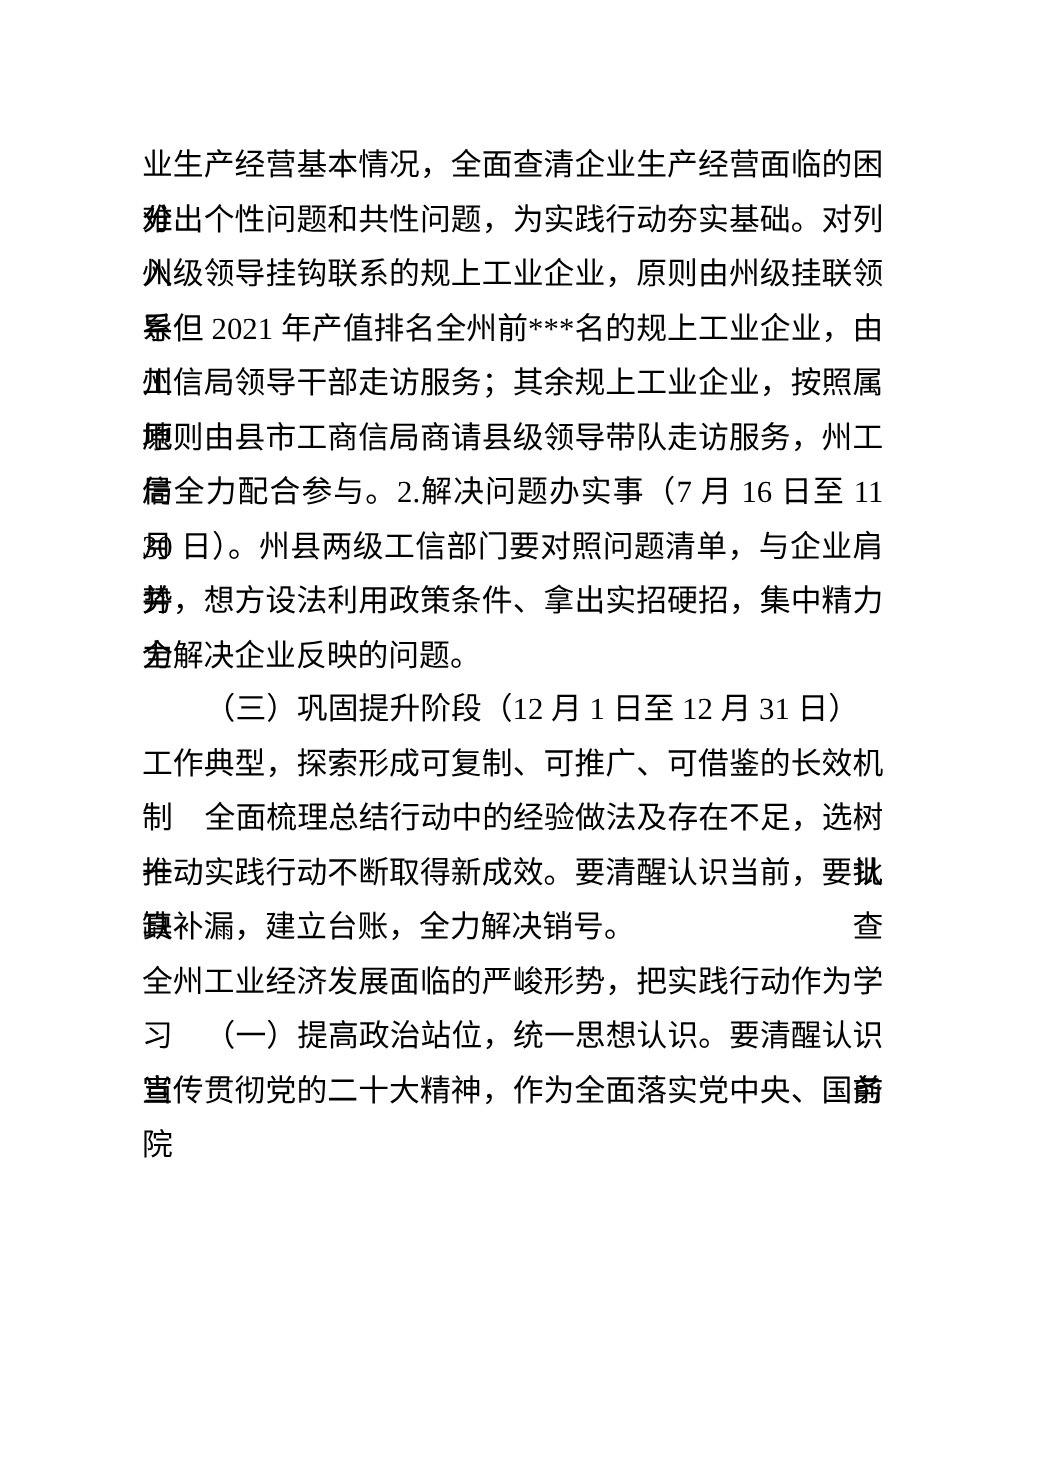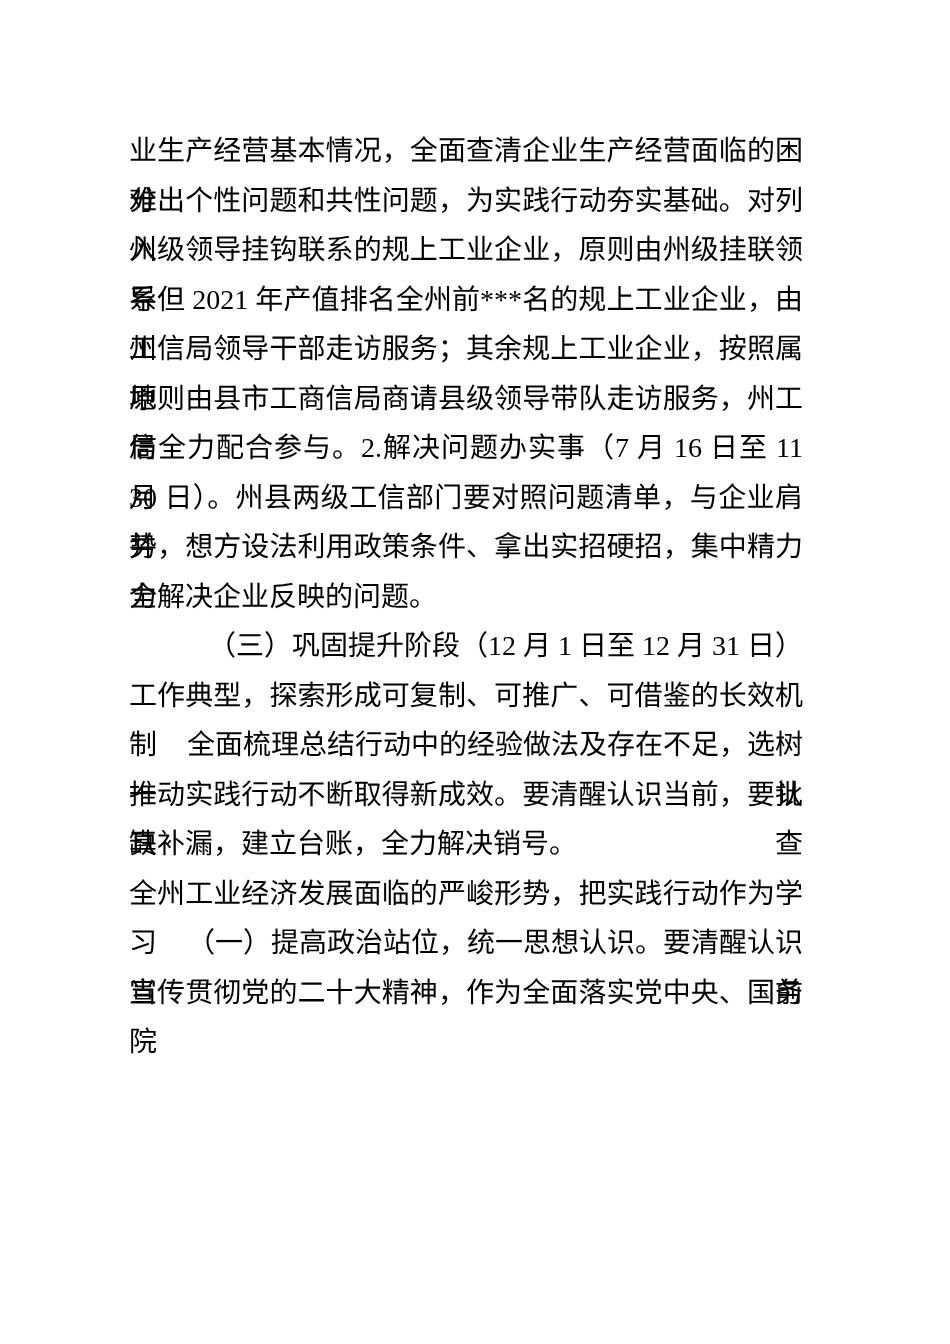--- a/index.html
+++ b/index.html
@@ -37,21 +37,20 @@
   
   .line.j {
     white-space: normal;
     text-align: justify;
     text-align-last: justify;
     text-justify: inter-character;
   }
   
   .line.ind {
     text-indent: 57px;
-    text-align: right;
   }
 </style>
 </head>
 <body style="background: rgb(255, 255, 255);">
 
 <div class="page" style="color: rgb(0, 0, 0);">
   <div class="textblock">
     <div class="line j">业生产经营基本情况，全面查清企业生产经营面临的困难</div>
     <div class="line j">分出个性问题和共性问题，为实践行动夯实基础。对列入</div>
     <div class="line j">州级领导挂钩联系的规上工业企业，原则由州级挂联领导</div>

